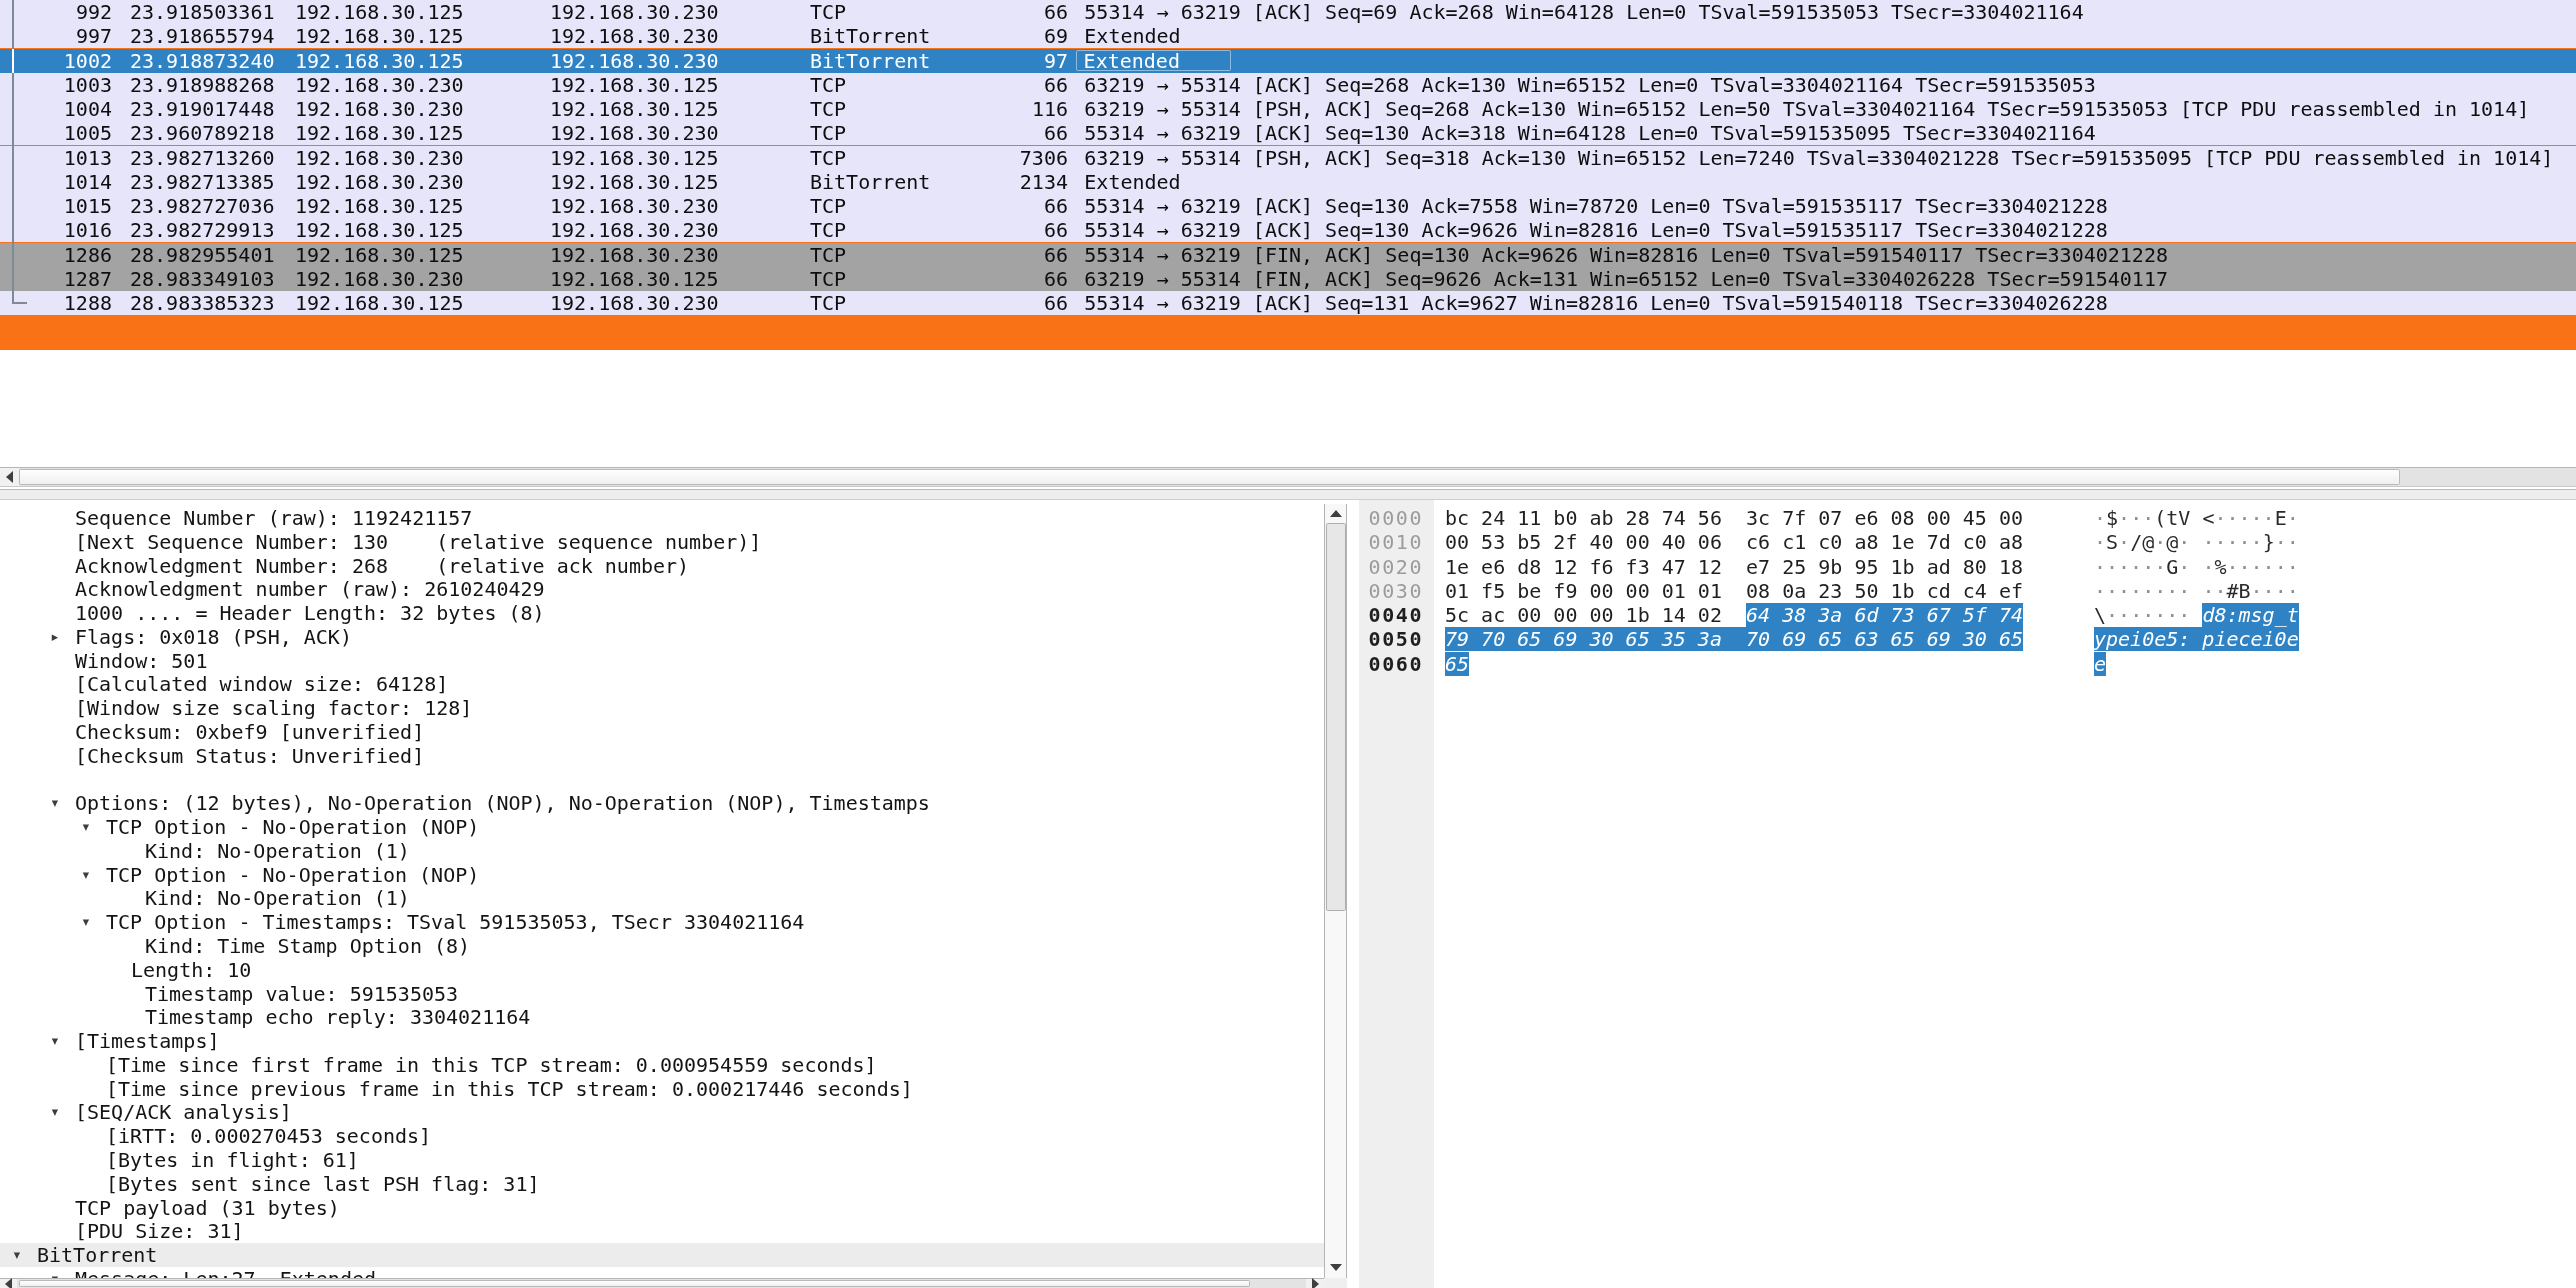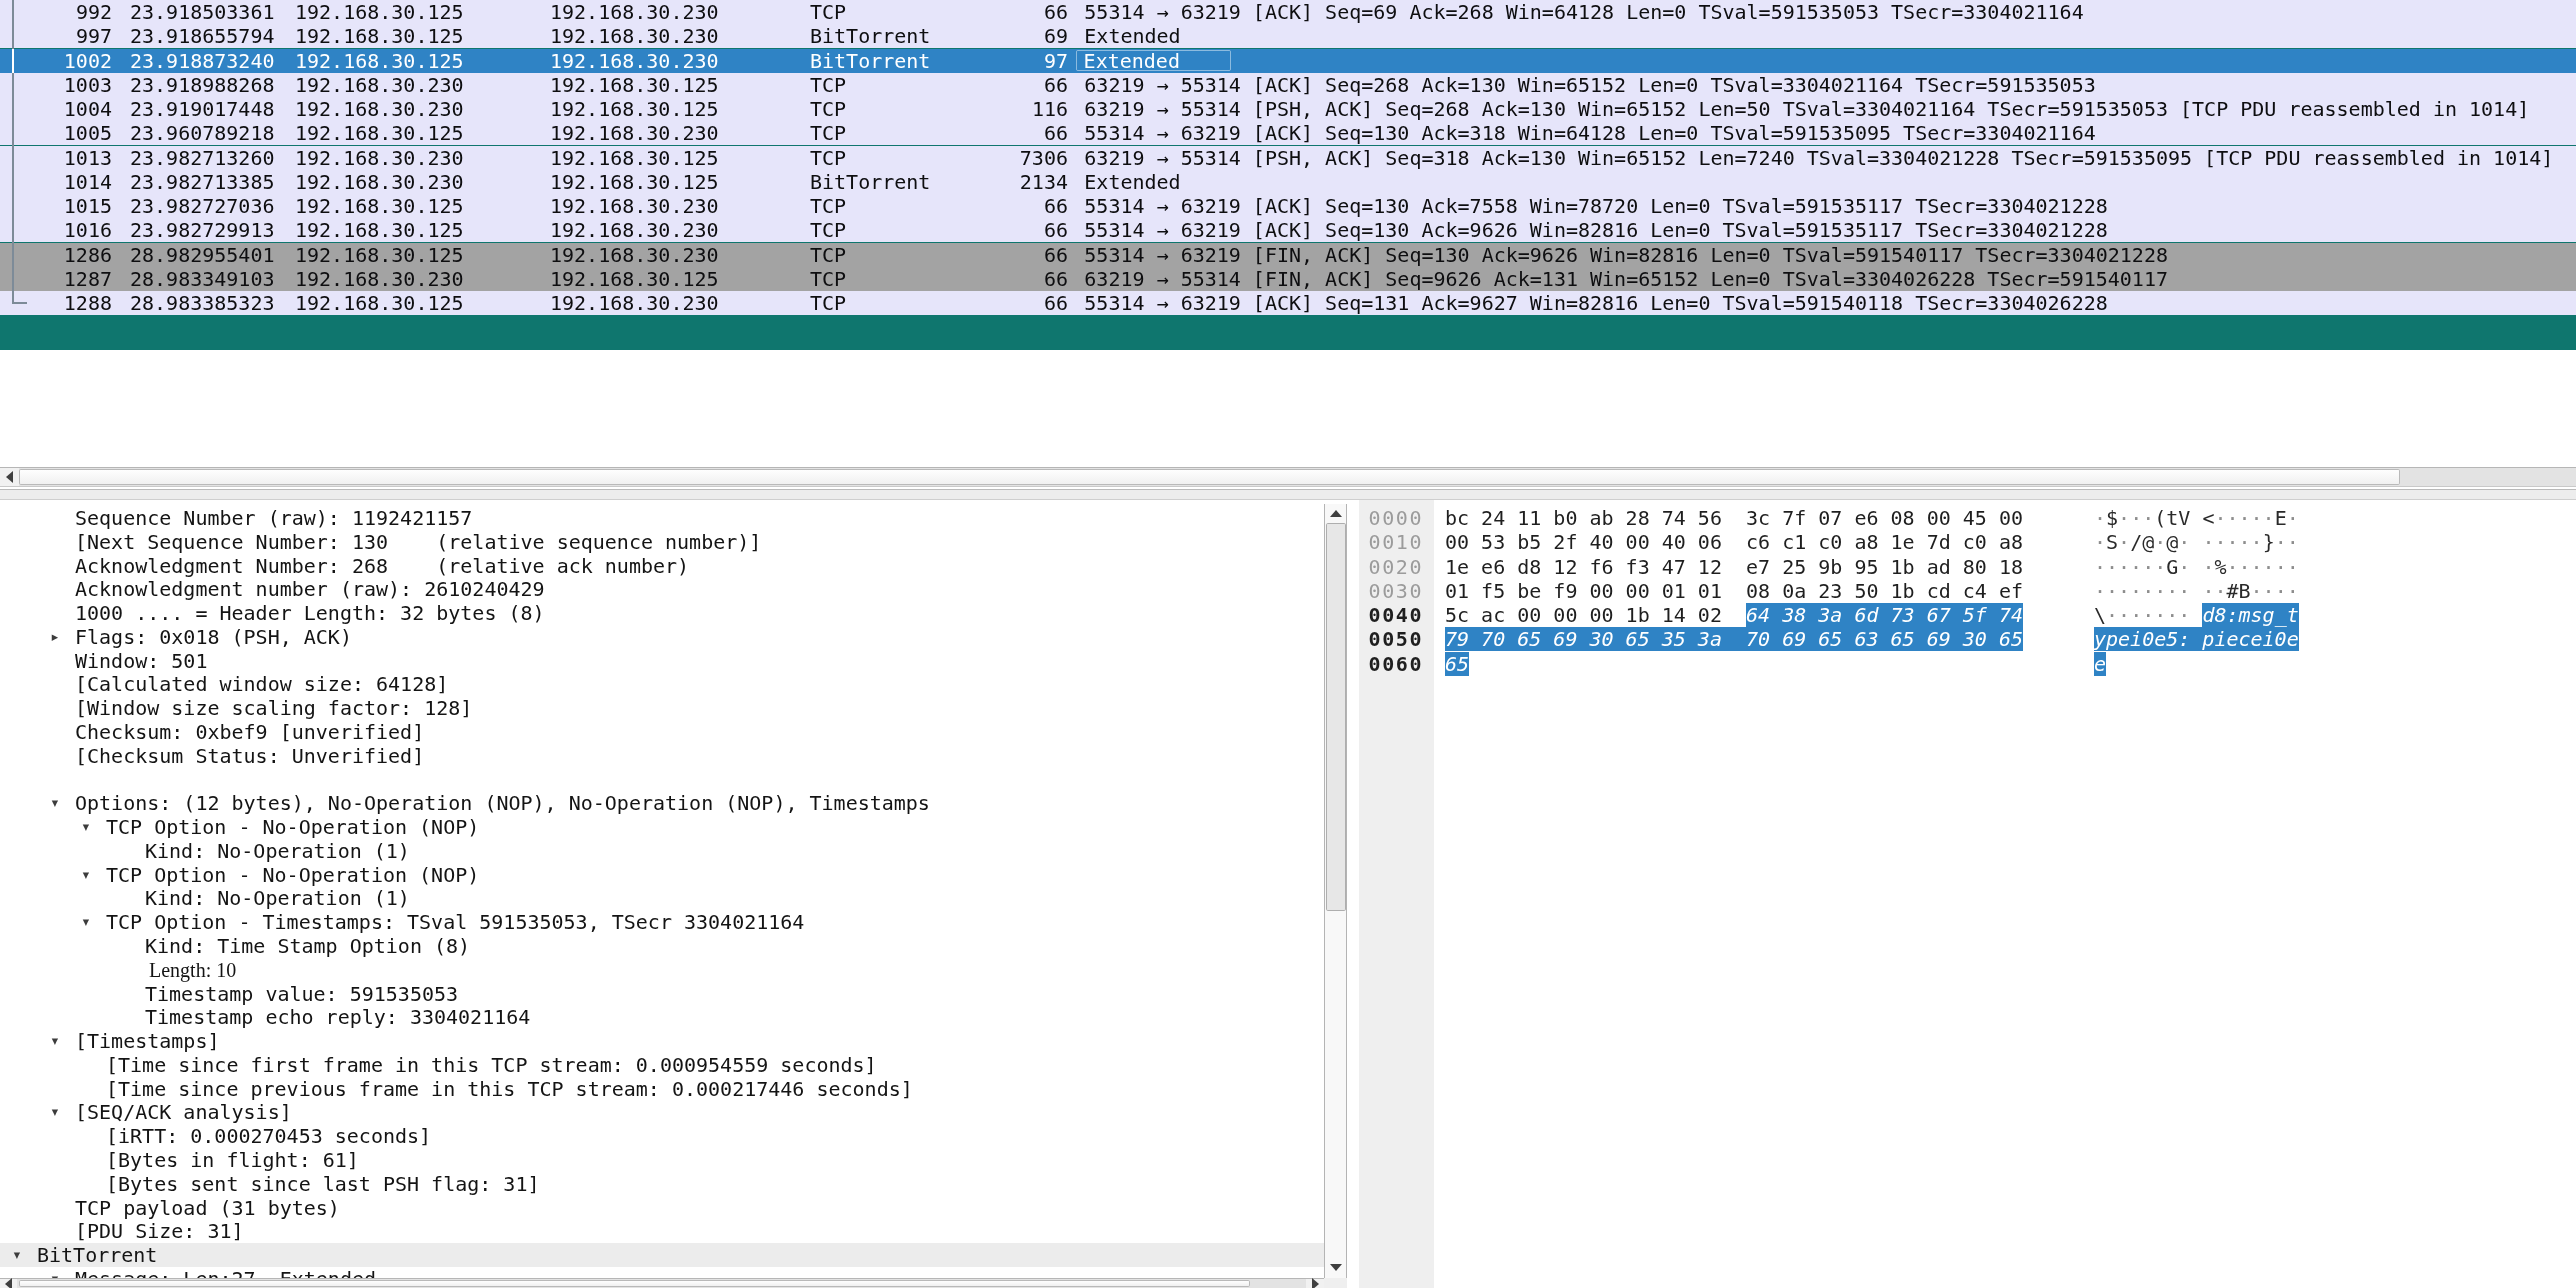--- a/index.html
+++ b/index.html
@@ -1,19 +1,19 @@
 <!DOCTYPE html>
 <html style="font-size:13.7px"><head>
 <meta charset="utf-8">
 <style>
   html,body{margin:0;padding:0;background:#fff;}
   .screen{position:relative;width:2576px;height:1288px;overflow:hidden;background:#ffffff;
           font-family:"DejaVu Sans Mono",monospace;font-size:20px;color:#0e0e10;}
   
-  .plist{position:absolute;left:0;top:0;width:2576px;height:350px;background:#0f766e;overflow:hidden;}
+  .plist{position:absolute;left:0;top:0;width:2576px;height:350px;background:#f97316;overflow:hidden;}
   .prow{position:absolute;left:0;width:2576px;height:24px;line-height:24px;white-space:pre;display:flex;}
   .prow.tcp{background:#e6e5fa;}
   .prow.selected{background:#2f83c5;color:#ffffff;}
   .prow.gray{background:#a3a3a3;}
   .c-no{width:112px;text-align:right;flex:none;}
   .c-time{margin-left:18px;width:165px;flex:none;}
   .c-src{width:255px;flex:none;}
   .c-dst{width:260px;flex:none;}
   .c-proto{width:206px;flex:none;}
   .c-len{width:52px;text-align:right;flex:none;}
@@ -107,21 +107,21 @@
       <div class="drow" style="top: 196px;"><span class="dtext" style="left: 75px;">[Window size scaling factor: 128]</span></div>
       <div class="drow" style="top: 220px;"><span class="dtext" style="left: 75px;">Checksum: 0xbef9 [unverified]</span></div>
       <div class="drow" style="top: 244px;"><span class="dtext" style="left: 75px;">[Checksum Status: Unverified]</span></div>
       <div class="drow" style="top: 291px;"><span class="dexp" style="left: 50px;">▾</span><span class="dtext" style="left: 75px;">Options: (12 bytes), No-Operation (NOP), No-Operation (NOP), Timestamps</span></div>
       <div class="drow" style="top: 315px;"><span class="dexp" style="left: 81px;">▾</span><span class="dtext" style="left: 106px;">TCP Option - No-Operation (NOP)</span></div>
       <div class="drow" style="top: 339px;"><span class="dtext" style="left: 145px;">Kind: No-Operation (1)</span></div>
       <div class="drow" style="top: 363px;"><span class="dexp" style="left: 81px;">▾</span><span class="dtext" style="left: 106px;">TCP Option - No-Operation (NOP)</span></div>
       <div class="drow" style="top: 386px;"><span class="dtext" style="left: 145px;">Kind: No-Operation (1)</span></div>
       <div class="drow" style="top: 410px;"><span class="dexp" style="left: 81px;">▾</span><span class="dtext" style="left: 106px;">TCP Option - Timestamps: TSval 591535053, TSecr 3304021164</span></div>
       <div class="drow" style="top: 434px;"><span class="dtext" style="left: 145px;">Kind: Time Stamp Option (8)</span></div>
-      <div class="drow" style="top: 458px;"><span class="dtext" style="left: 149px; font-family: Liberation Serif, serif;">Length: 10</span></div>
+      <div class="drow" style="top: 458px;"><span class="dtext" style="left: 131px;">Length: 10</span></div>
       <div class="drow" style="top: 482px;"><span class="dtext" style="left: 145px;">Timestamp value: 591535053</span></div>
       <div class="drow" style="top: 505px;"><span class="dtext" style="left: 145px;">Timestamp echo reply: 3304021164</span></div>
       <div class="drow" style="top: 529px;"><span class="dexp" style="left: 50px;">▾</span><span class="dtext" style="left: 75px;">[Timestamps]</span></div>
       <div class="drow" style="top: 553px;"><span class="dtext" style="left: 106px;">[Time since first frame in this TCP stream: 0.000954559 seconds]</span></div>
       <div class="drow" style="top: 577px;"><span class="dtext" style="left: 106px;">[Time since previous frame in this TCP stream: 0.000217446 seconds]</span></div>
       <div class="drow" style="top: 600px;"><span class="dexp" style="left: 50px;">▾</span><span class="dtext" style="left: 75px;">[SEQ/ACK analysis]</span></div>
       <div class="drow" style="top: 624px;"><span class="dtext" style="left: 106px;">[iRTT: 0.000270453 seconds]</span></div>
       <div class="drow" style="top: 648px;"><span class="dtext" style="left: 106px;">[Bytes in flight: 61]</span></div>
       <div class="drow" style="top: 672px;"><span class="dtext" style="left: 106px;">[Bytes sent since last PSH flag: 31]</span></div>
       <div class="drow" style="top: 696px;"><span class="dtext" style="left: 75px;">TCP payload (31 bytes)</span></div>

